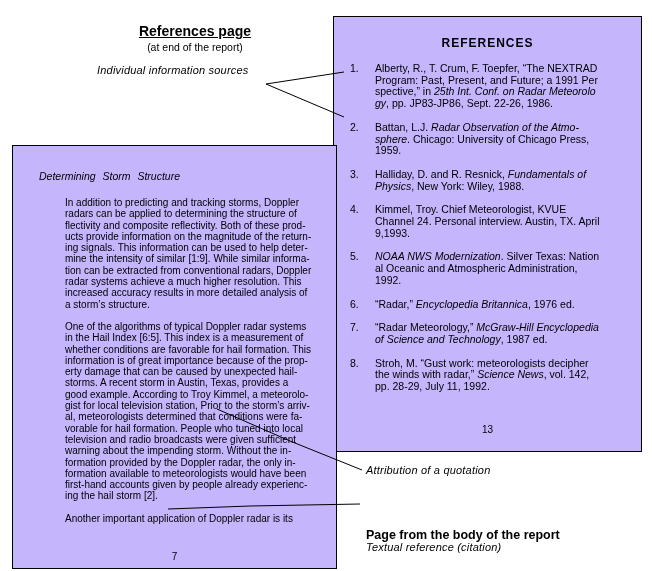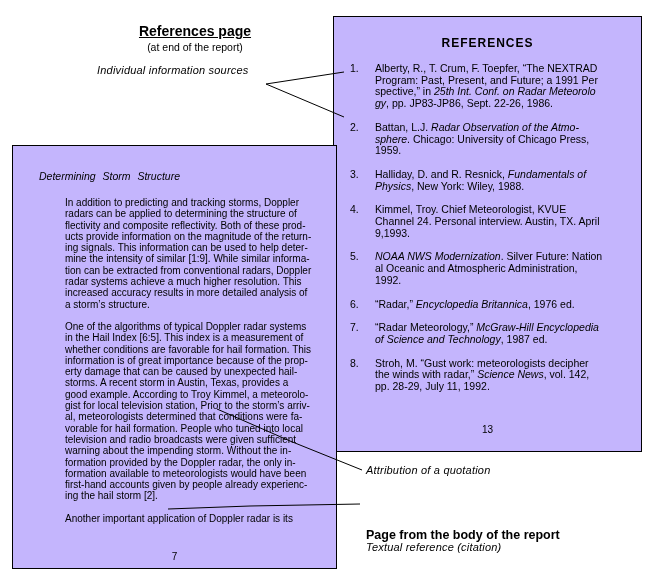--- a/index.html
+++ b/index.html
@@ -71,21 +71,21 @@
           <div class="ref-line"><span class="it">Physics</span><span>, New York: Wiley, 1988.</span></div>
         </div>
         <div class="ref-item">
           <span class="ref-num">4.</span>
           <div class="ref-line"><span>Kimmel, Troy. Chief Meteorologist, KVUE</span></div>
           <div class="ref-line"><span>Channel 24. Personal interview. Austin, TX. April</span></div>
           <div class="ref-line"><span>9,1993.</span></div>
         </div>
         <div class="ref-item">
           <span class="ref-num">5.</span>
-          <div class="ref-line"><span class="it">NOAA NWS Modernization</span><span>. Silver Future: Nation</span></div>
+          <div class="ref-line"><span class="it">NOAA NWS Modernization</span><span>. Silver Texas: Nation</span></div>
           <div class="ref-line"><span>al Oceanic and Atmospheric Administration,</span></div>
           <div class="ref-line"><span>1992.</span></div>
         </div>
         <div class="ref-item">
           <span class="ref-num">6.</span>
           <div class="ref-line"><span>“Radar,” </span><span class="it">Encyclopedia Britannica</span><span>, 1976 ed.</span></div>
         </div>
         <div class="ref-item">
           <span class="ref-num">7.</span>
           <div class="ref-line"><span>“Radar Meteorology,” </span><span class="it">McGraw-Hill Encyclopedia</span></div>

